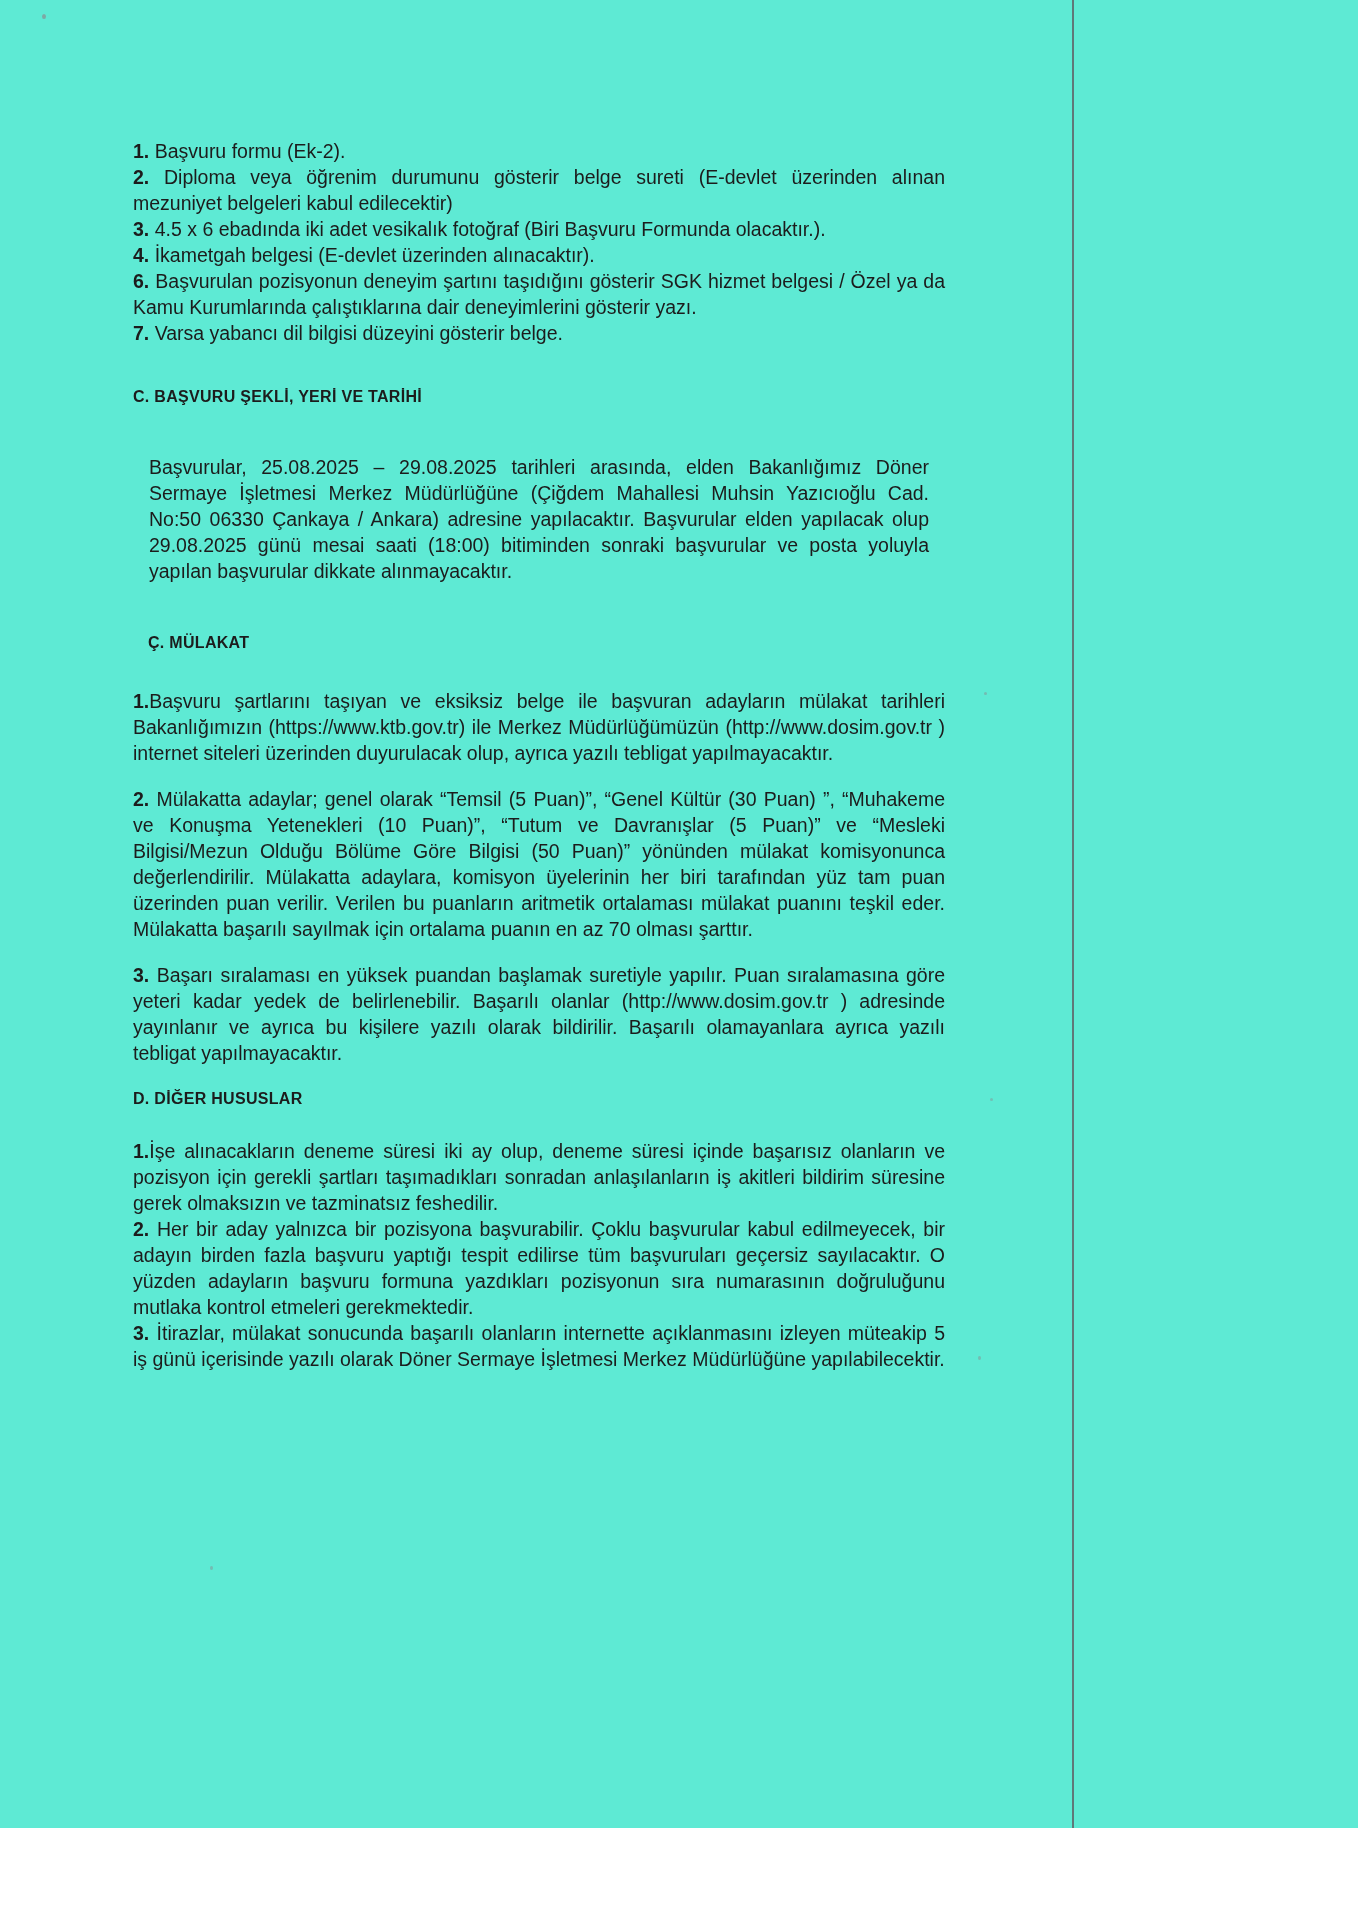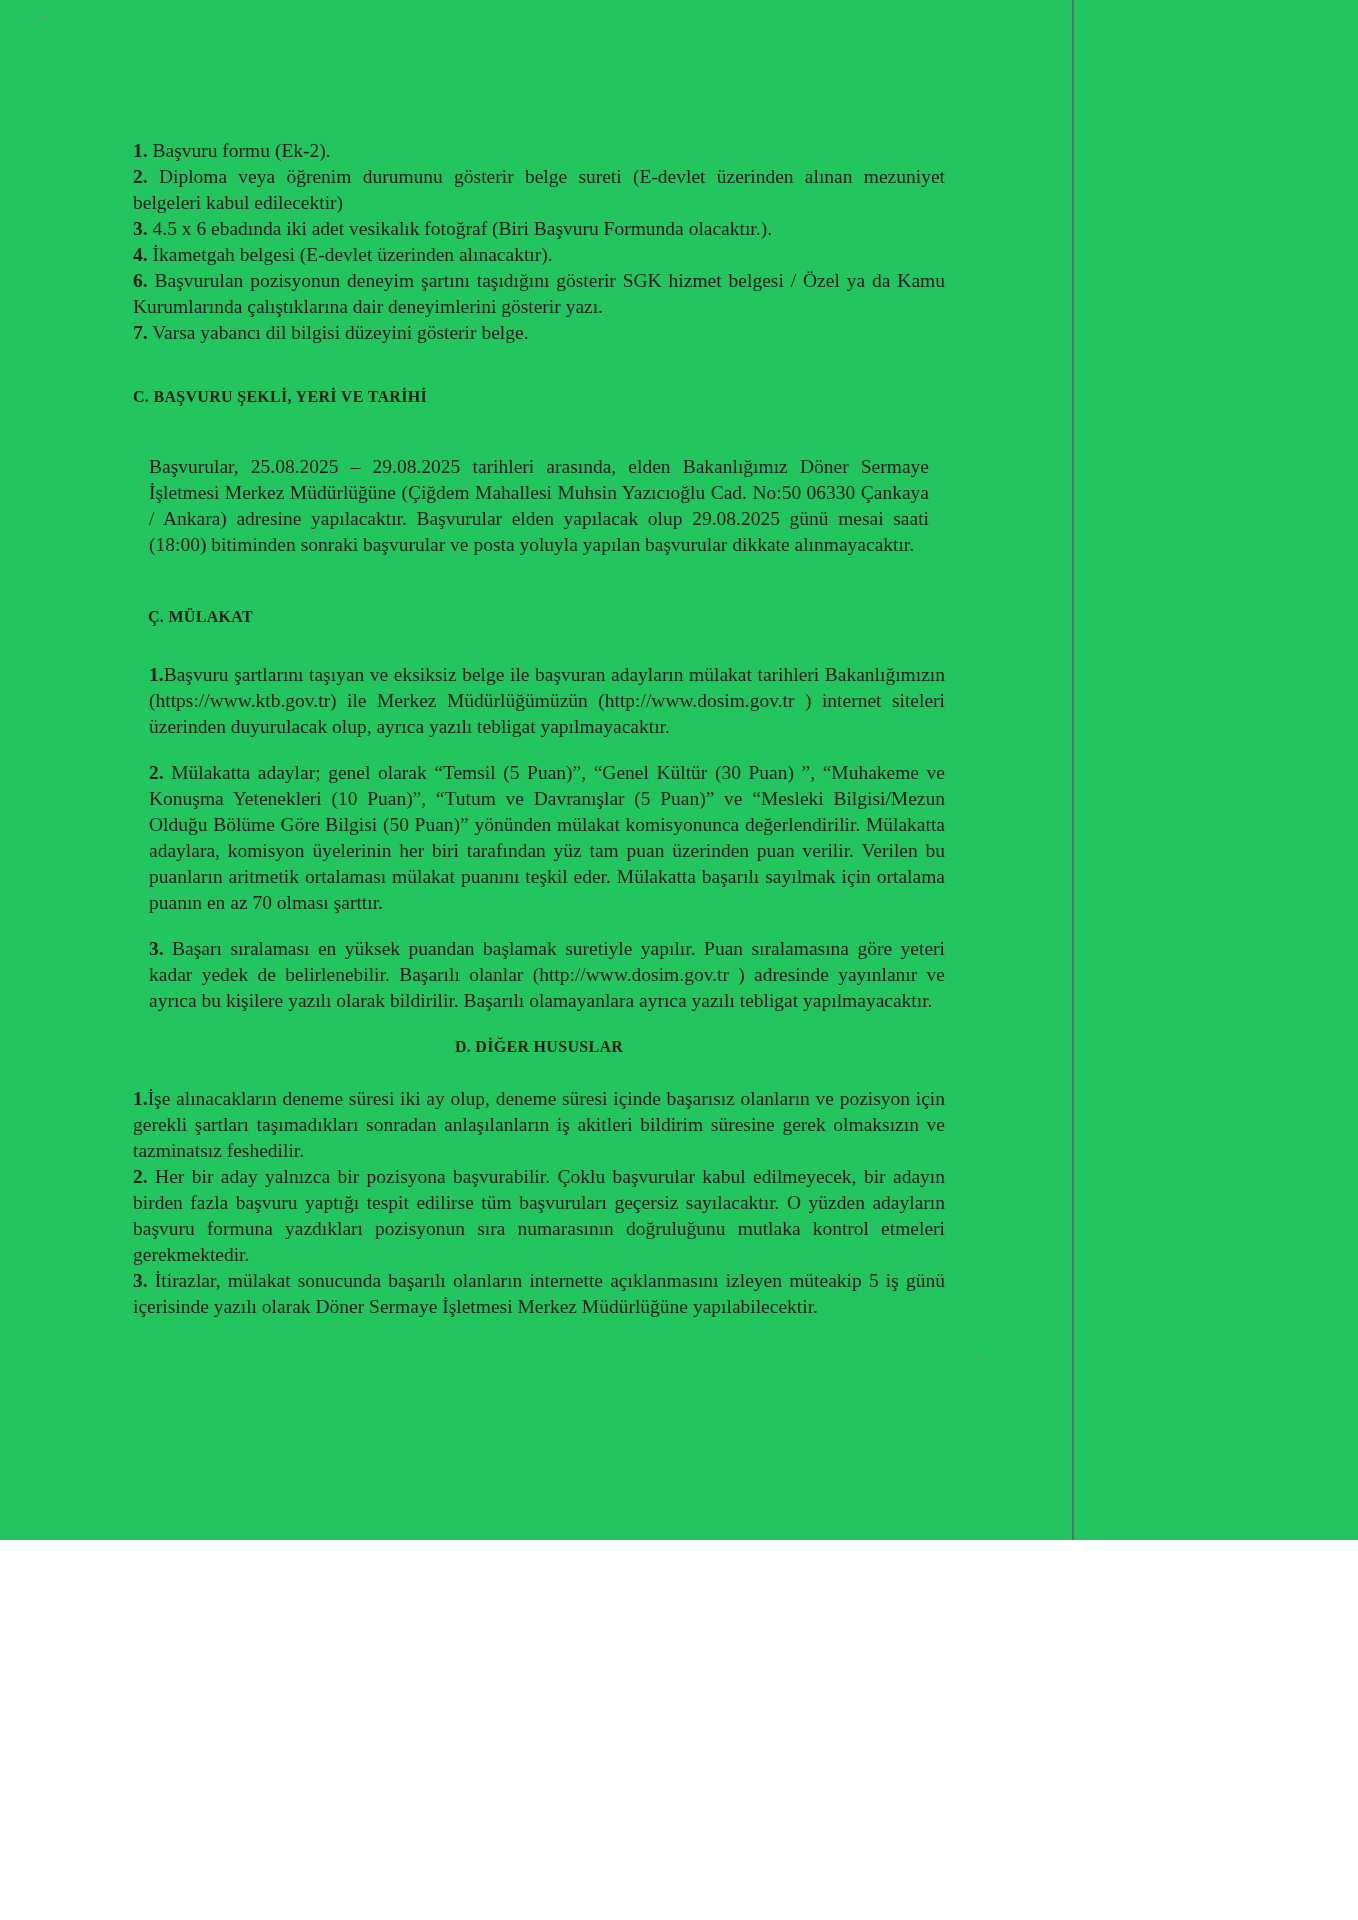--- a/index.html
+++ b/index.html
@@ -1,23 +1,23 @@
 <!DOCTYPE html>
 <html lang="tr"><head>
 <meta charset="utf-8">
 <title>Scanned Document</title>
 <style>
   html, body { margin: 0; padding: 0; background: #ffffff; }
   .page {
     position: relative;
     width: 1358px;
-    height: 1540px;
-    background: #22c55e;
+    height: 1828px;
+    background: #5eead4;
     overflow: hidden;
-    font-family: Liberation Serif, serif;
+    font-family: Liberation Sans, sans-serif;
     color: #1c1c1c;
   }
   .content {
     position: absolute;
     left: 133px;
     top: 138px;
     width: 812px;
     font-size: 19.5px;
     line-height: 26px;
     text-align: justify;
@@ -26,23 +26,23 @@
   .num { font-weight: bold; }
   .heading {
     font-size: 16px;
     font-weight: bold;
     letter-spacing: 0.3px;
     text-align: left;
     margin: 0;
   }
   .heading-c   { margin: 38px 0 44px 0; }
   .heading-ced { margin: 46px 0 32px 15px; }
-  .heading-d   { margin: 20px 0 26px 0; text-align: center; }
+  .heading-d   { margin: 20px 0 26px 0; }
   .para  { margin: 0; }
-  .para-gap { margin: 0 0 20px 16px; }
+  .para-gap { margin: 0 0 20px 0; }
   .body-c { margin: 16px; }
   .scan-line {
     position: absolute;
     left: 1072px;
     top: 0;
     width: 2px;
     height: 1920px;
     background: #5f6468;
     opacity: 0.85;
   }

